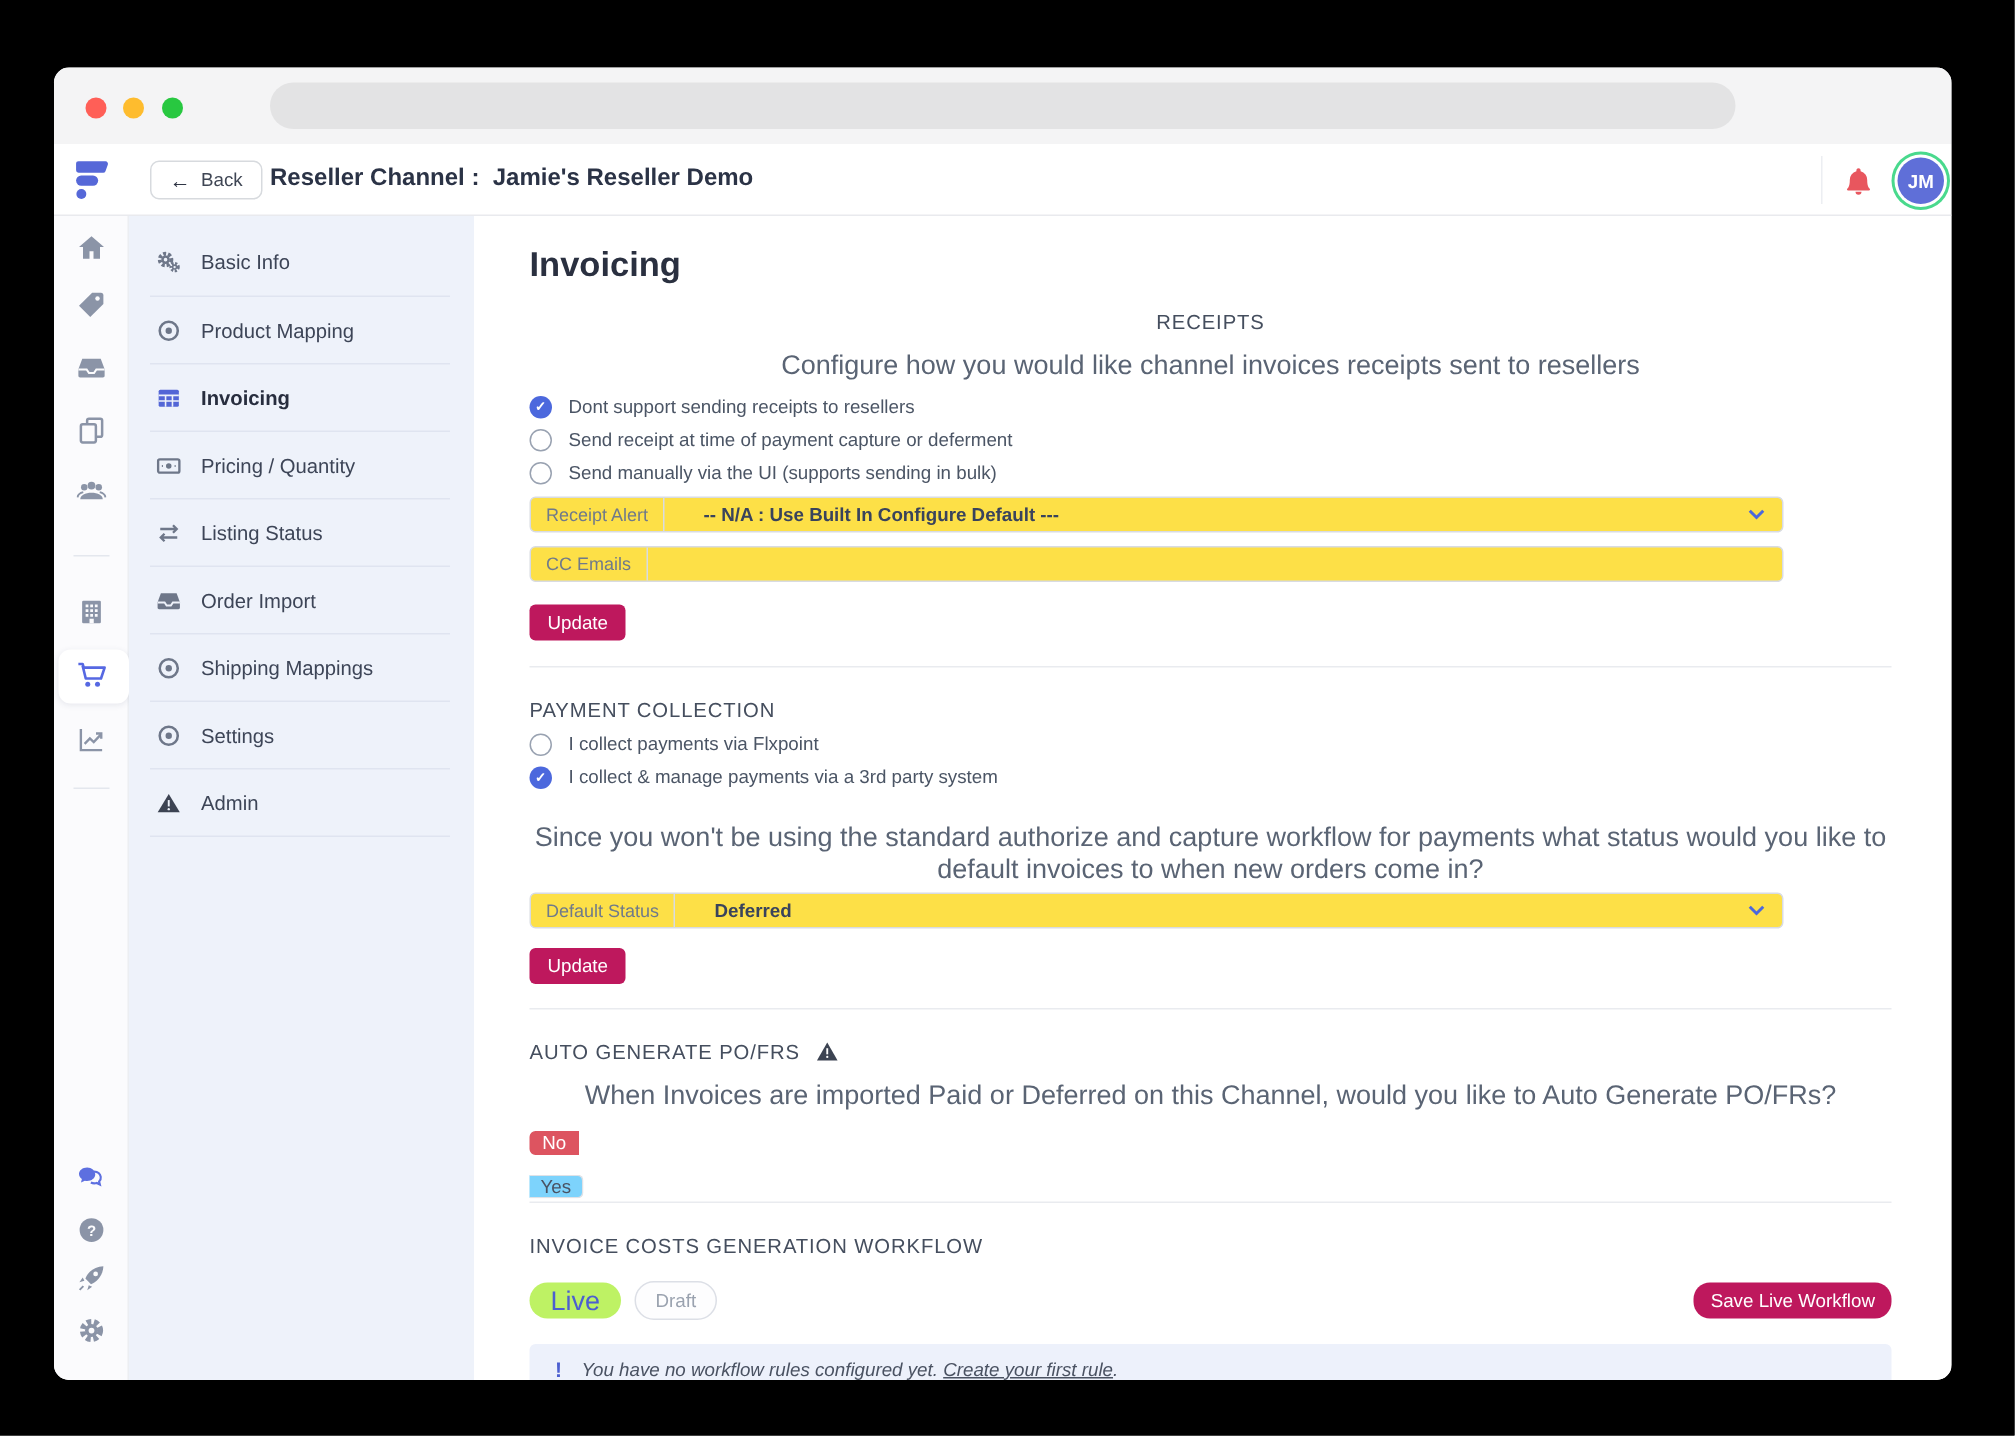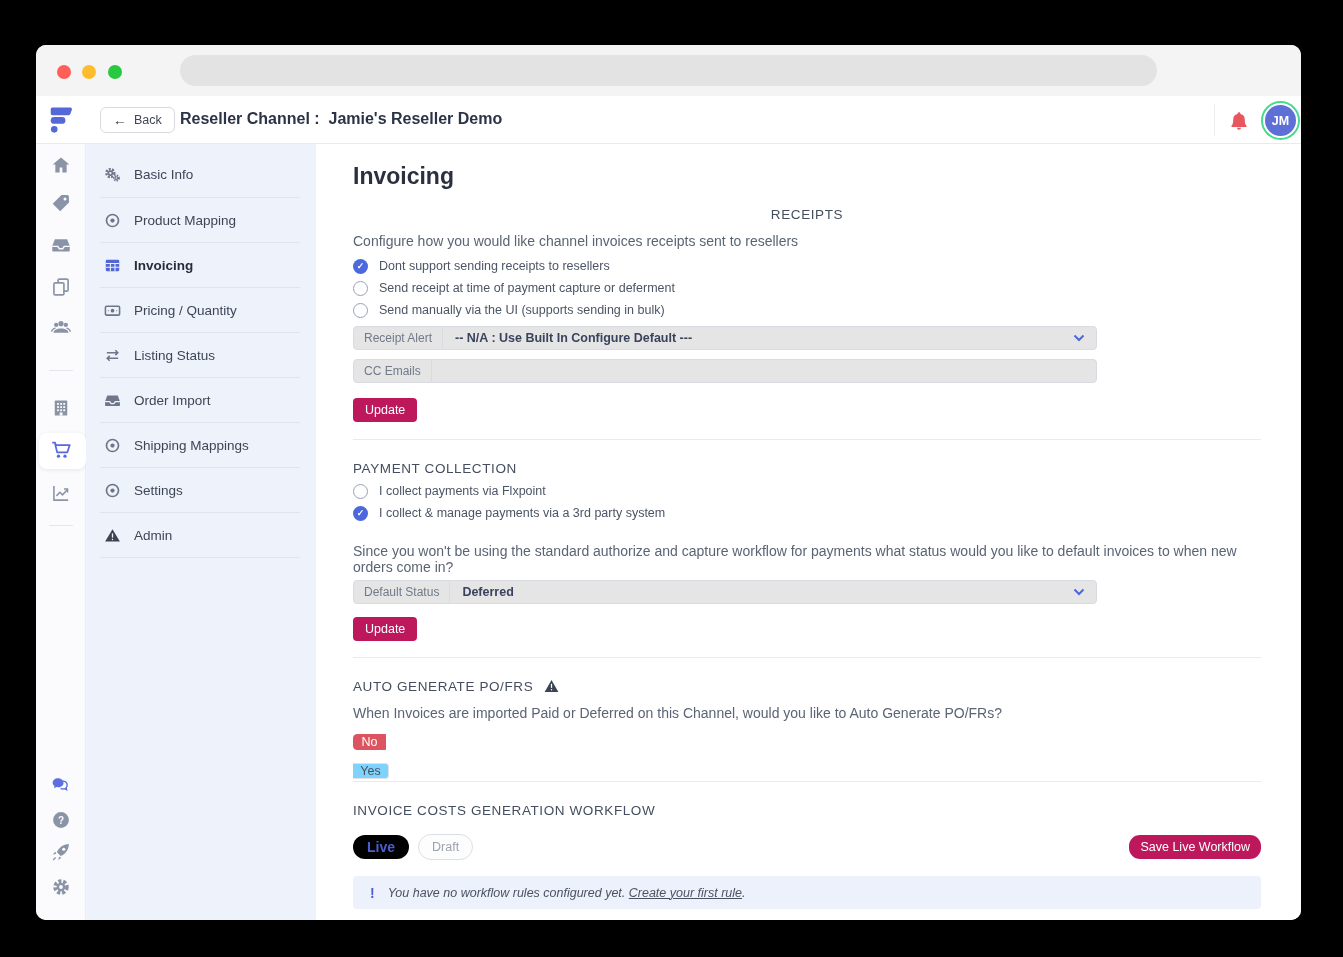--- a/index.html
+++ b/index.html
@@ -51,28 +51,28 @@
   .mitem + .mitem { border-top:1px solid #dfe4f0; margin:0 16px 0 14px; padding-left:4px; }
   .mitem.active { font-weight:700; color:#272d3e; }
   .micon { width:17px; height:17px; flex:0 0 17px; display:flex; }
   .mdiv-end { height:1px; background:#dfe4f0; margin:0 16px 0 14px; }
 
   
   .content { position:absolute; left:280px; top:99px; width:985px; height:776px; background:#fff;
              padding:19px 40px 0 37px; overflow:hidden; }
   h1.pagetitle { font-size:23px; font-weight:700; color:#2a3040; line-height:27px; }
   .sechead { font-size:13.5px; font-weight:500; color:#454e5e; letter-spacing:.6px; }
-  .desc { font-size:14px; color:#5a6474; }
+  .desc { font-size:18px; color:#5a6474;text-align:center; }
   .radio-row { display:flex; align-items:center; gap:11px; height:22px; cursor:pointer; }
   .radio { width:15px; height:15px; border-radius:50%; border:1.5px solid #99a2b1; flex:0 0 15px; }
   .radio.checked { border:none; background:#4c68dd; color:#fff; font-size:9px; font-weight:700;
                    display:flex; align-items:center; justify-content:center; }
   .radio-label { font-size:12.5px; color:#4b5565; }
   .fieldrow { display:flex; align-items:center; height:24px; border:1px solid #d8dbe2;
-              border-radius:4px; background:#e5e5e5; width:744px; }
+              border-radius:4px; background:#fde047; width:836px;gap:14px; }
   .fieldrow .flabel { padding:0 10px; height:100%; display:flex; align-items:center;
                       border-right:1px solid #d8dbe2; font-size:12px; color:#707a8a; white-space:nowrap; }
   .fieldrow .fvalue { padding-left:12px; font-size:12.5px; color:#39435c; font-weight:600; }
   .fieldrow input { flex:1; border:none; outline:none; height:100%; padding:0 10px;
                     font-size:12.5px; color:#39435c; background:transparent;
                     font-family:"Liberation Sans", sans-serif; }
   .chev { margin-left:auto; padding-right:11px; display:flex; }
   .btn { display:inline-flex; align-items:center; justify-content:center; border:none;
          border-radius:4px; background:#be185d; color:#fff; font-size:12.5px;
          font-family:"Liberation Sans", sans-serif; cursor:pointer; }
@@ -80,22 +80,22 @@
   hr.sep { border:none; height:1px; background:#e9ebef; width:908px; }
   .warn-tri { display:inline-block; vertical-align:-2px; margin-left:6px; }
   .toggle { display:inline-flex; height:26px; }
   .toggle .no { width:33px; background:#dd5460; color:#fff; border:1px solid #dd5460;
                 border-radius:4px 0 0 4px; font-size:12.5px; display:flex; align-items:center;
                 justify-content:center; cursor:pointer; }
   .toggle .yes { width:36px; background:#7dd3fc; color:#4a5262; border:1px solid #dfe2e7;
                  border-left:none; border-radius:0 4px 4px 0; font-size:12.5px; display:flex;
                  align-items:center; justify-content:center; cursor:pointer;margin-top:13px; }
   .wfrow { display:flex; align-items:center; width:908px; }
-  .pill-live { height:24px; padding:0 14px; border-radius:12px; background:#000000;
-               color:#4c5fd0; font-weight:700; font-size:14px; display:flex; align-items:center;
+  .pill-live { height:24px; padding:0 14px; border-radius:12px; background:#bef264;
+               color:#4c5fd0; font-weight:400; font-size:18px; display:flex; align-items:center;
                cursor:pointer; }
   .pill-draft { height:26px; padding:0 13px; border-radius:14px; background:#fdfdfe;
                 border:1px solid #dcdfe6; color:#9aa2af; font-size:12.5px; display:flex;
                 align-items:center; margin-left:9px; cursor:pointer; }
   .btn.save { margin-left:auto; height:24px; padding:0 11px;border-radius:11px; }
   .banner { width:908px; height:33px; background:#edf1fb; border-radius:4px; display:flex;
             align-items:center; padding-left:17px; gap:13px; }
   .banner .bang { color:#4c5fd0; font-weight:700; font-size:14px; }
   .banner .msg { font-size:12.5px; font-style:italic; color:#4a5262; }
   .banner a { color:#4a5262; text-decoration:underline; cursor:pointer; }

